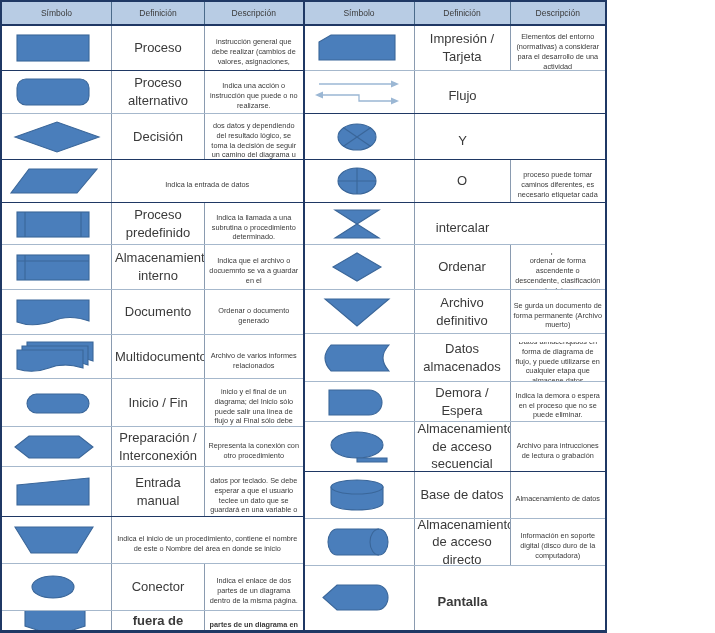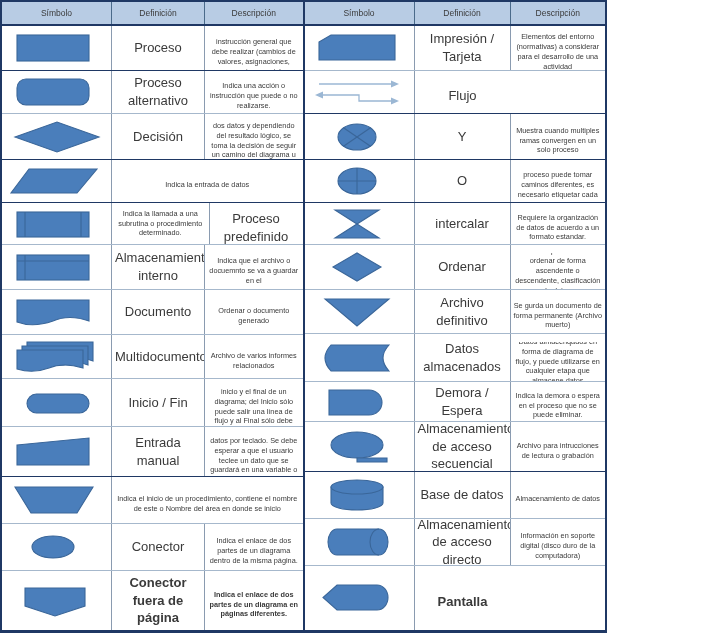--- a/index.html
+++ b/index.html
@@ -153,25 +153,25 @@
     </div>
 
     <div class="row" style="flex:0 0 42px">
       <div class="cell c-sym">
         <svg width="100" height="32" viewBox="0 0 100 32">
           <rect class="shp" x="10" y="4" width="72" height="25"></rect>
           <line class="shp-ln" x1="18" y1="4" x2="18" y2="29"></line>
           <line class="shp-ln" x1="74" y1="4" x2="74" y2="29"></line>
         </svg>
       </div>
+      <div class="cell c-def">
+          <div class="txt def">Proceso predefinido</div>
+        </div>
       <div class="cell c-desc">
           <div class="txt">Indica la llamada a una subrutina o procedimiento determinado.</div>
-        </div>
-      <div class="cell c-def">
-          <div class="txt def">Proceso predefinido</div>
         </div>
     </div>
 
     <div class="row" style="flex:0 0 45px">
       <div class="cell c-sym">
         <svg width="100" height="32" viewBox="0 0 100 32">
           <rect class="shp" x="10" y="4" width="72" height="25"></rect>
           <line class="shp-ln" x1="18" y1="4" x2="18" y2="29"></line>
           <line class="shp-ln" x1="10" y1="10" x2="82" y2="10"></line>
         </svg>
@@ -221,20 +221,33 @@
           </svg>
       </div>
       <div class="cell c-def">
           <div class="txt def">Inicio / Fin</div>
         </div>
       <div class="cell c-desc">
           <div class="txt">Se utiliza para indicar el inicio y el final de un diagrama; del Inicio sólo puede salir una línea de flujo y al Final sólo debe llegar una línea</div>
         </div>
     </div>
 
+    <div class="row" style="flex:0 0 40px">
+      <div class="cell c-sym">
+        <svg width="100" height="30" viewBox="0 0 100 30">
+            <polygon class="shp" points="8,15 22,4 72,4 86,15 72,26 22,26"></polygon>
+          </svg>
+      </div>
+      <div class="cell c-def">
+          <div class="txt def">Preparación / Interconexión</div>
+        </div>
+      <div class="cell c-desc">
+          <div class="txt">Representa la conexión con otro procedimiento</div>
+        </div>
+    </div>
 
     <div class="row thick" style="flex:0 0 50px">
       <div class="cell c-sym">
         <svg width="100" height="34" viewBox="0 0 100 34">
             <polygon class="shp" points="10,10 82,3 82,30 10,30"></polygon>
           </svg>
       </div>
       <div class="cell c-def">
           <div class="txt def">Entrada manual</div>
         </div>
@@ -324,23 +337,20 @@
       <div class="cell c-sym-r">
         <svg width="100" height="32" viewBox="0 0 100 32">
           <ellipse class="shp" cx="48" cy="16" rx="19" ry="13"></ellipse>
           <line class="shp-ln" x1="34.5" y1="6.8" x2="61.5" y2="25.2"></line>
           <line class="shp-ln" x1="61.5" y1="6.8" x2="34.5" y2="25.2"></line>
         </svg>
       </div>
       <div class="cell c-def-r">
           <div class="txt def">Y</div>
         </div>
-      <div class="cell c-desc-r">
-          <div class="txt">Muestra cuando multiples ramas convergen en un solo proceso</div>
-        </div>
     </div>
 
     <div class="row thick" style="flex:0 0 43px">
       <div class="cell c-sym-r">
         <svg width="100" height="32" viewBox="0 0 100 32">
           <ellipse class="shp" cx="48" cy="16" rx="19" ry="13"></ellipse>
           <line class="shp-ln" x1="29" y1="16" x2="67" y2="16"></line>
           <line class="shp-ln" x1="48" y1="3" x2="48" y2="29"></line>
         </svg>
       </div>
@@ -355,23 +365,20 @@
     <div class="row" style="flex:0 0 42px">
       <div class="cell c-sym-r">
         <svg width="100" height="34" viewBox="0 0 100 34">
           <polygon class="shp" points="26,3 70,3 48,17"></polygon>
           <polygon class="shp" points="48,17 70,31 26,31"></polygon>
         </svg>
       </div>
       <div class="cell c-def-r">
           <div class="txt def">intercalar</div>
         </div>
-      <div class="cell c-desc-r">
-          <div class="txt">Requiere la organización de datos de acuerdo a un formato estandar.</div>
-        </div>
     </div>
 
     <div class="row" style="flex:0 0 45px">
       <div class="cell c-sym-r">
         <svg width="100" height="34" viewBox="0 0 100 34">
             <polygon class="shp" points="24,17 48,3 72,17 48,31"></polygon>
           </svg>
       </div>
       <div class="cell c-def-r">
           <div class="txt def">Ordenar</div>

